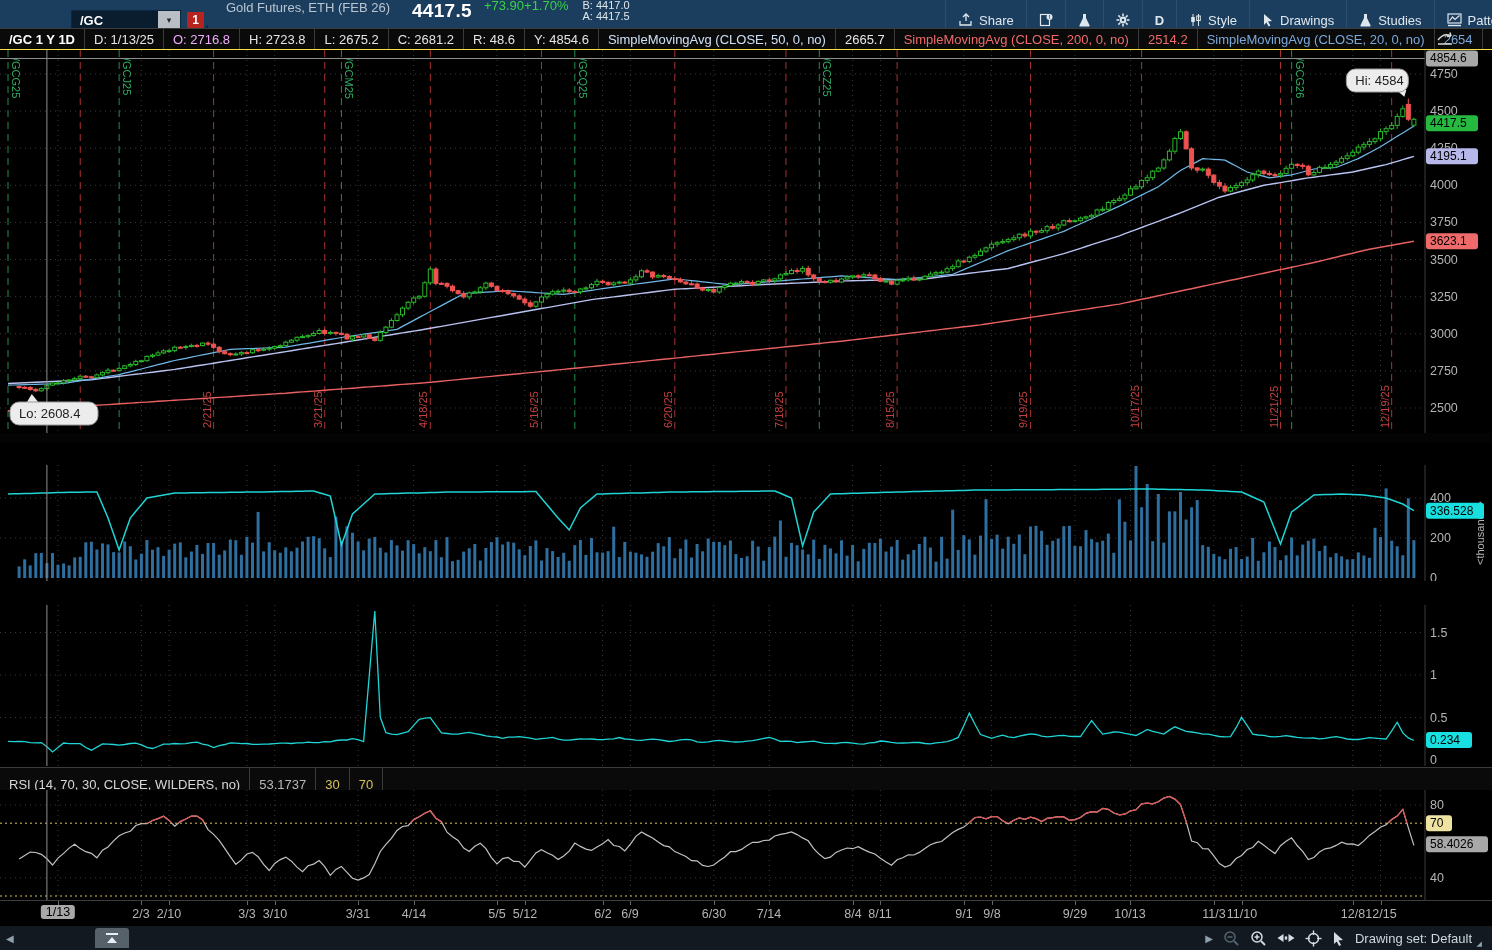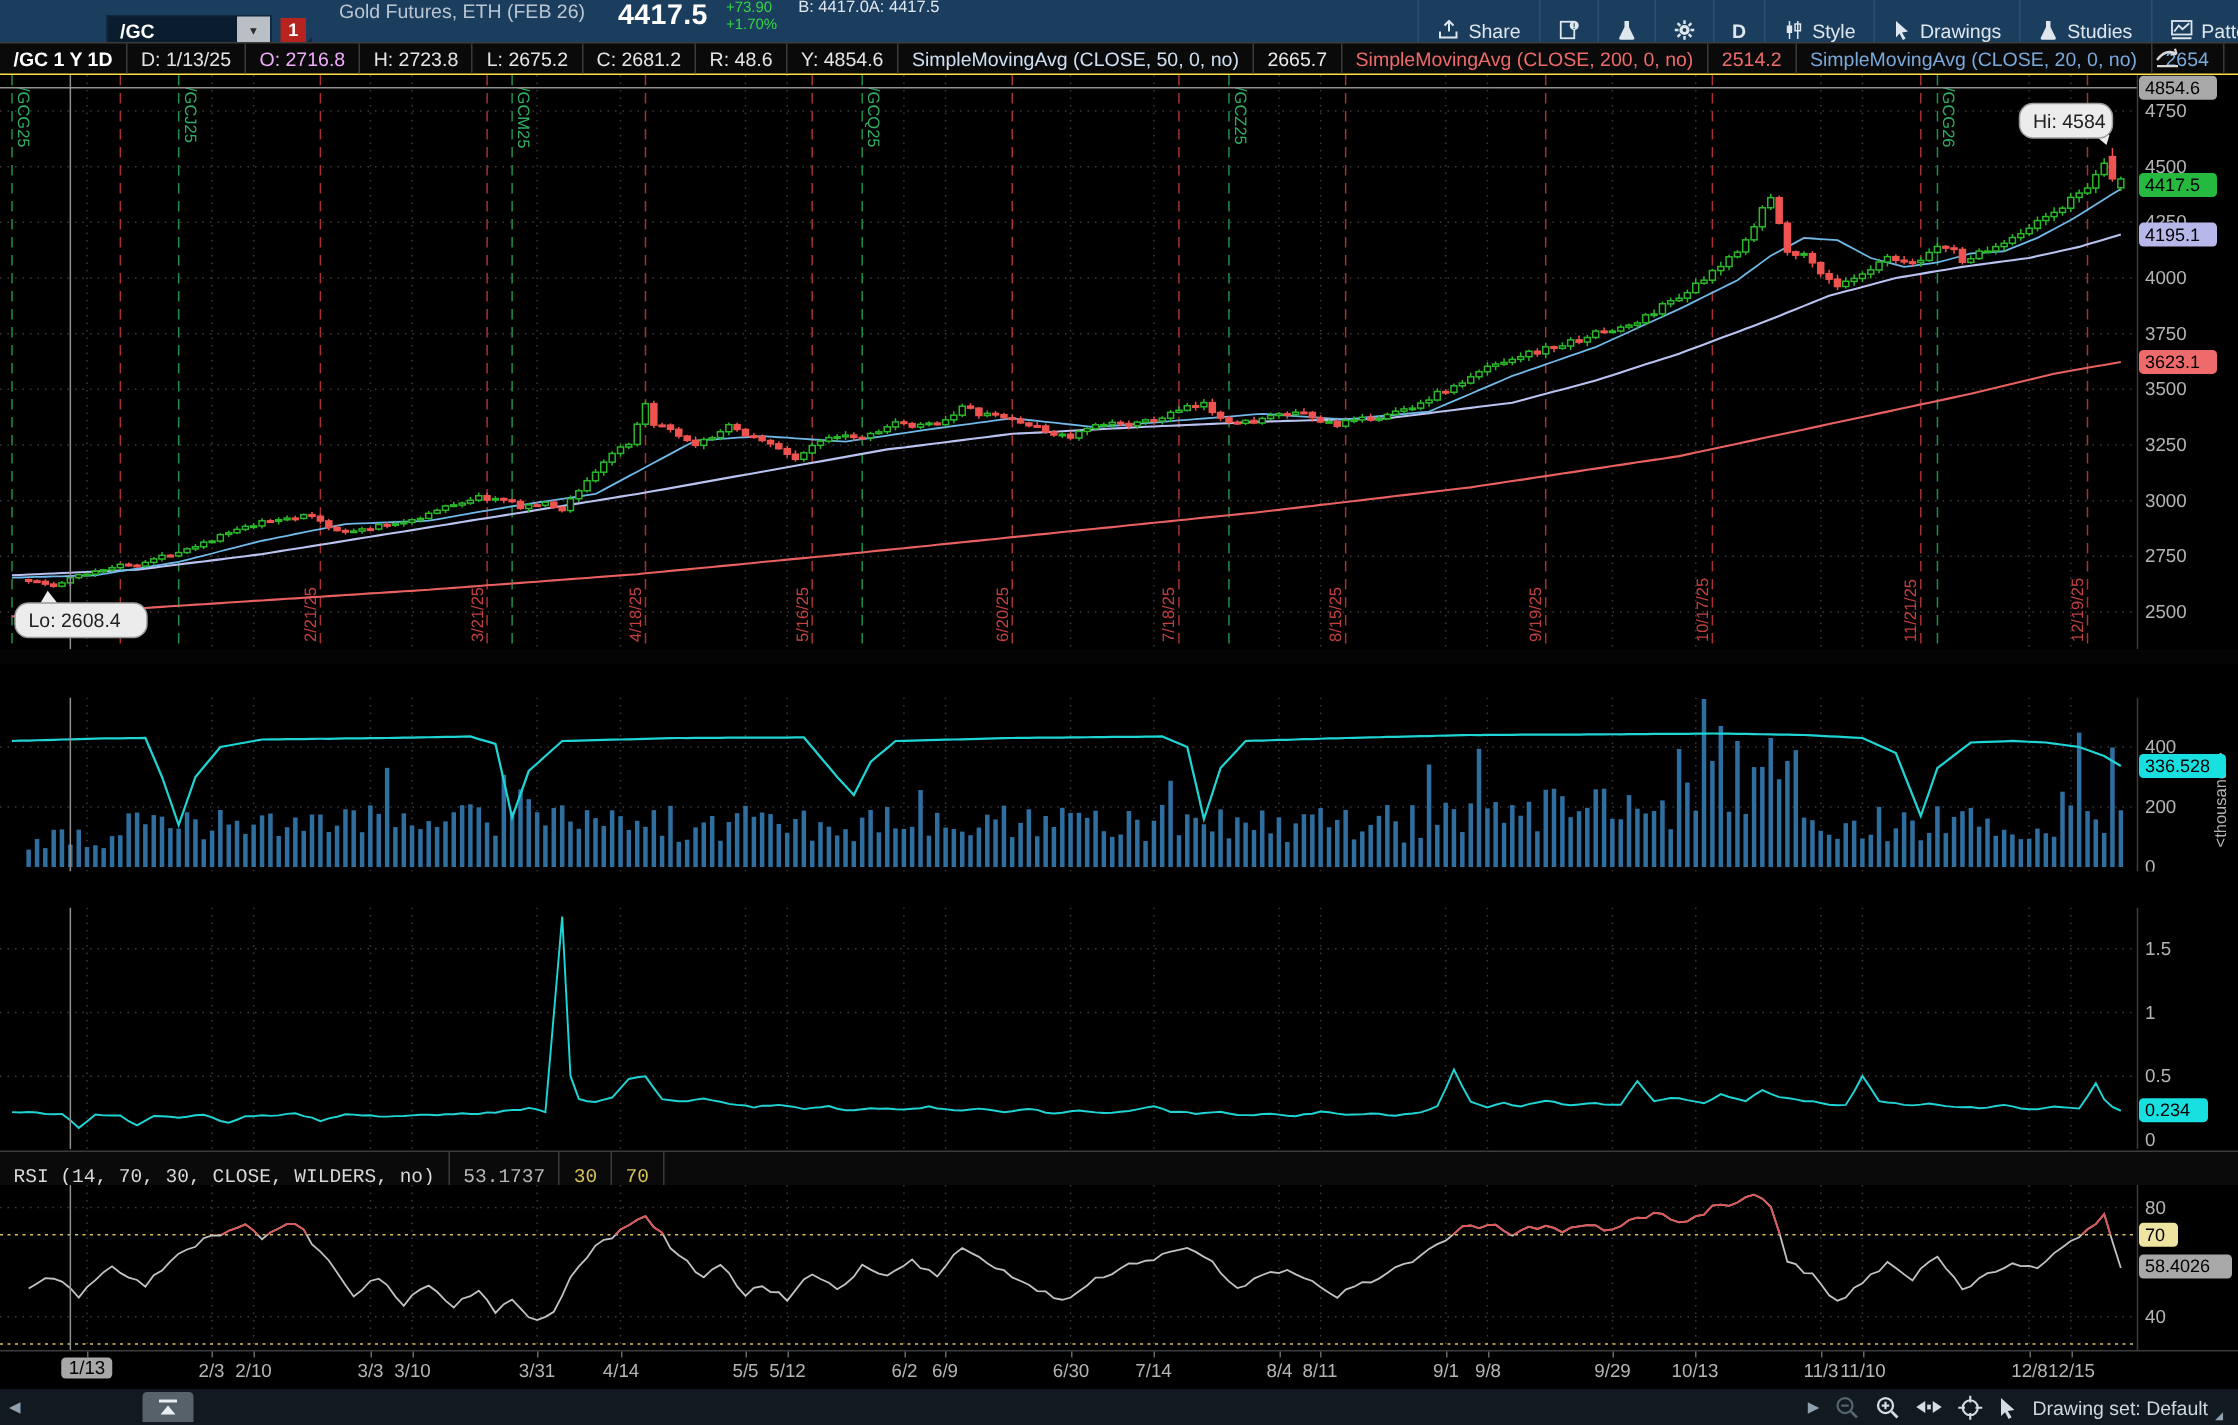--- a/index.html
+++ b/index.html
@@ -10,35 +10,35 @@
            display:flex;color:#dfe7ee;font-size:13px;padding-left:37px;}
   .sym-wrap{display:flex;align-items:center;margin-left:34px;}
   .sym-box{display:flex;align-items:center;background:#0a1d2e;border:1px solid #0d2740;height:18px;}
   .sym-text{color:#fff;font-weight:bold;padding:0 8px;width:70px;font-size:13px;}
   .sym-drop{width:22px;height:18px;background:#b9bfc4;color:#2b2b2b;display:flex;align-items:center;justify-content:center;font-size:9px;}
   .badge{width:17px;height:17px;background:#b7231f;color:#fff;font-weight:bold;font-size:12px;
          display:flex;align-items:center;justify-content:center;margin-left:6px;position:relative;}
   .badge .fold{position:absolute;right:-4px;bottom:-3px;color:#0e2a42;font-size:8px;}
   .desc{color:#b9c6d2;margin-left:22px;}
   .last-price{color:#fff;font-size:19px;font-weight:bold;margin-left:22px;letter-spacing:.3px;}
-  .chg{display:flex;flex-direction:column;line-height:11px;font-size:10px;color:#37d245;margin-left:12px;}
-  .ba{display:flex;flex-direction:row;line-height:11px;font-size:11px;color:#dfe7ee;margin-left:14px;}
+  .chg{display:flex;flex-direction:row;line-height:11px;font-size:13px;color:#37d245;margin-left:12px;}
+  .ba{display:flex;flex-direction:column;line-height:11px;font-size:11px;color:#dfe7ee;margin-left:14px;}
   .tb-right{margin-left:auto;display:flex;align-items:center;height:100%;}
   .tb-btn{display:flex;align-items:center;gap:6px;padding:0 12px;height:100%;position:relative;border-left:1px solid #2a4f74;}
   .tb-btn:last-child{border-right:1px solid #2a4f74;}
   .tb-btn .dd{position:absolute;right:2px;bottom:2px;font-size:7px;color:#9fb4c6;}
   .tb-btn svg{display:block;}
   
   .hdr{position:absolute;left:0;width:1492px;background:#0a0a0a;display:flex;align-items:stretch;
        border-top:1px solid #3c3c3c;border-bottom:1px solid #fde047;box-sizing:border-box;}
   .hdr .cell{display:flex;align-items:center;padding:0 9px;border-right:1px solid #3a3a3a;font-size:13px;color:#e4e4e4;white-space:nowrap;}
   .hdr2{top:28px;height:22px;}
   .vhdr{top:443px;height:22px;}
   .ivhdr{top:583px;height:22px;}
-  .rsihdr{top:767px;height:34px;font-family:Liberation Mono, monospace;}
+  .rsihdr{top:767px;height:34px;}
   .divider{position:absolute;left:0;top:433px;width:1492px;height:10px;background:#040404;}
   .resize-ic{position:absolute;right:34px;top:31px;}
   
   .panel{position:absolute;left:0;}
   
   .time-axis{position:absolute;left:0;top:900px;width:1492px;height:26px;background:#000;border-top:1px solid #3c3c3c;box-sizing:border-box;}
   .tick-label{position:absolute;top:6px;transform:translateX(-50%);color:#b4b4b4;font-size:12.5px;}
   .tick-label.hl{background:#a8a8a8;color:#000;border-radius:3px;padding:0px 5px;top:4px;}
   .tick-mark{position:absolute;top:0;width:1px;height:4px;background:#666;}
   

